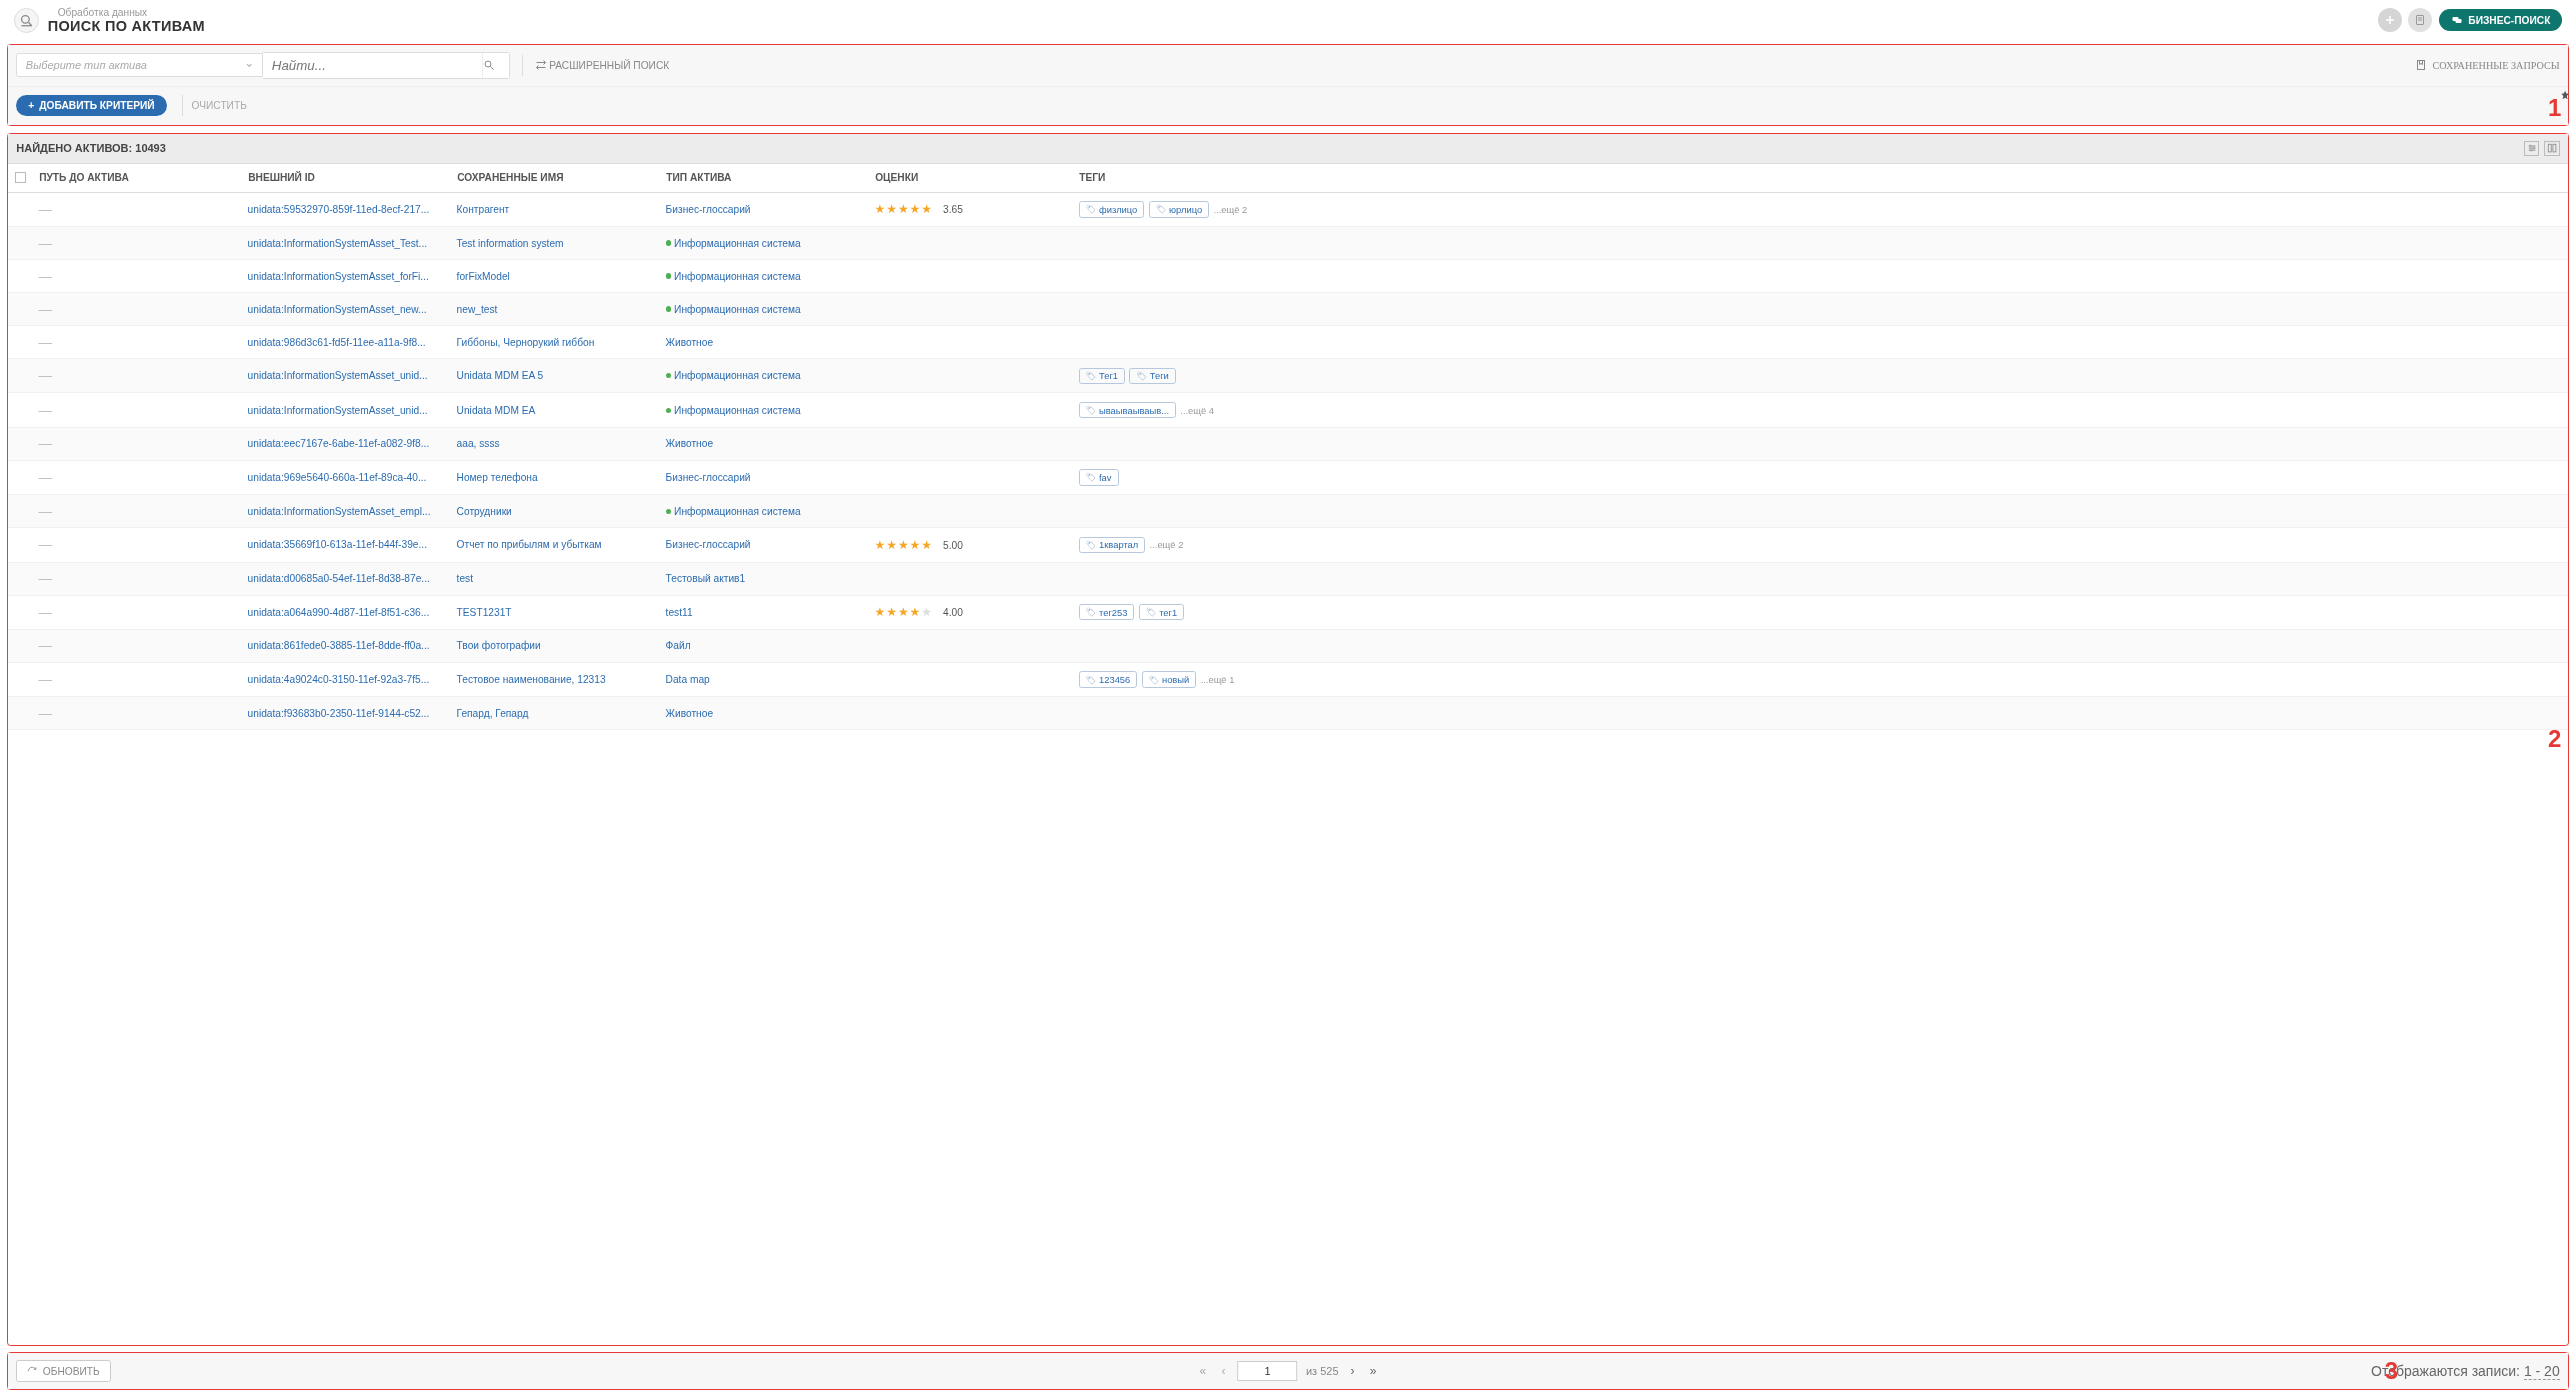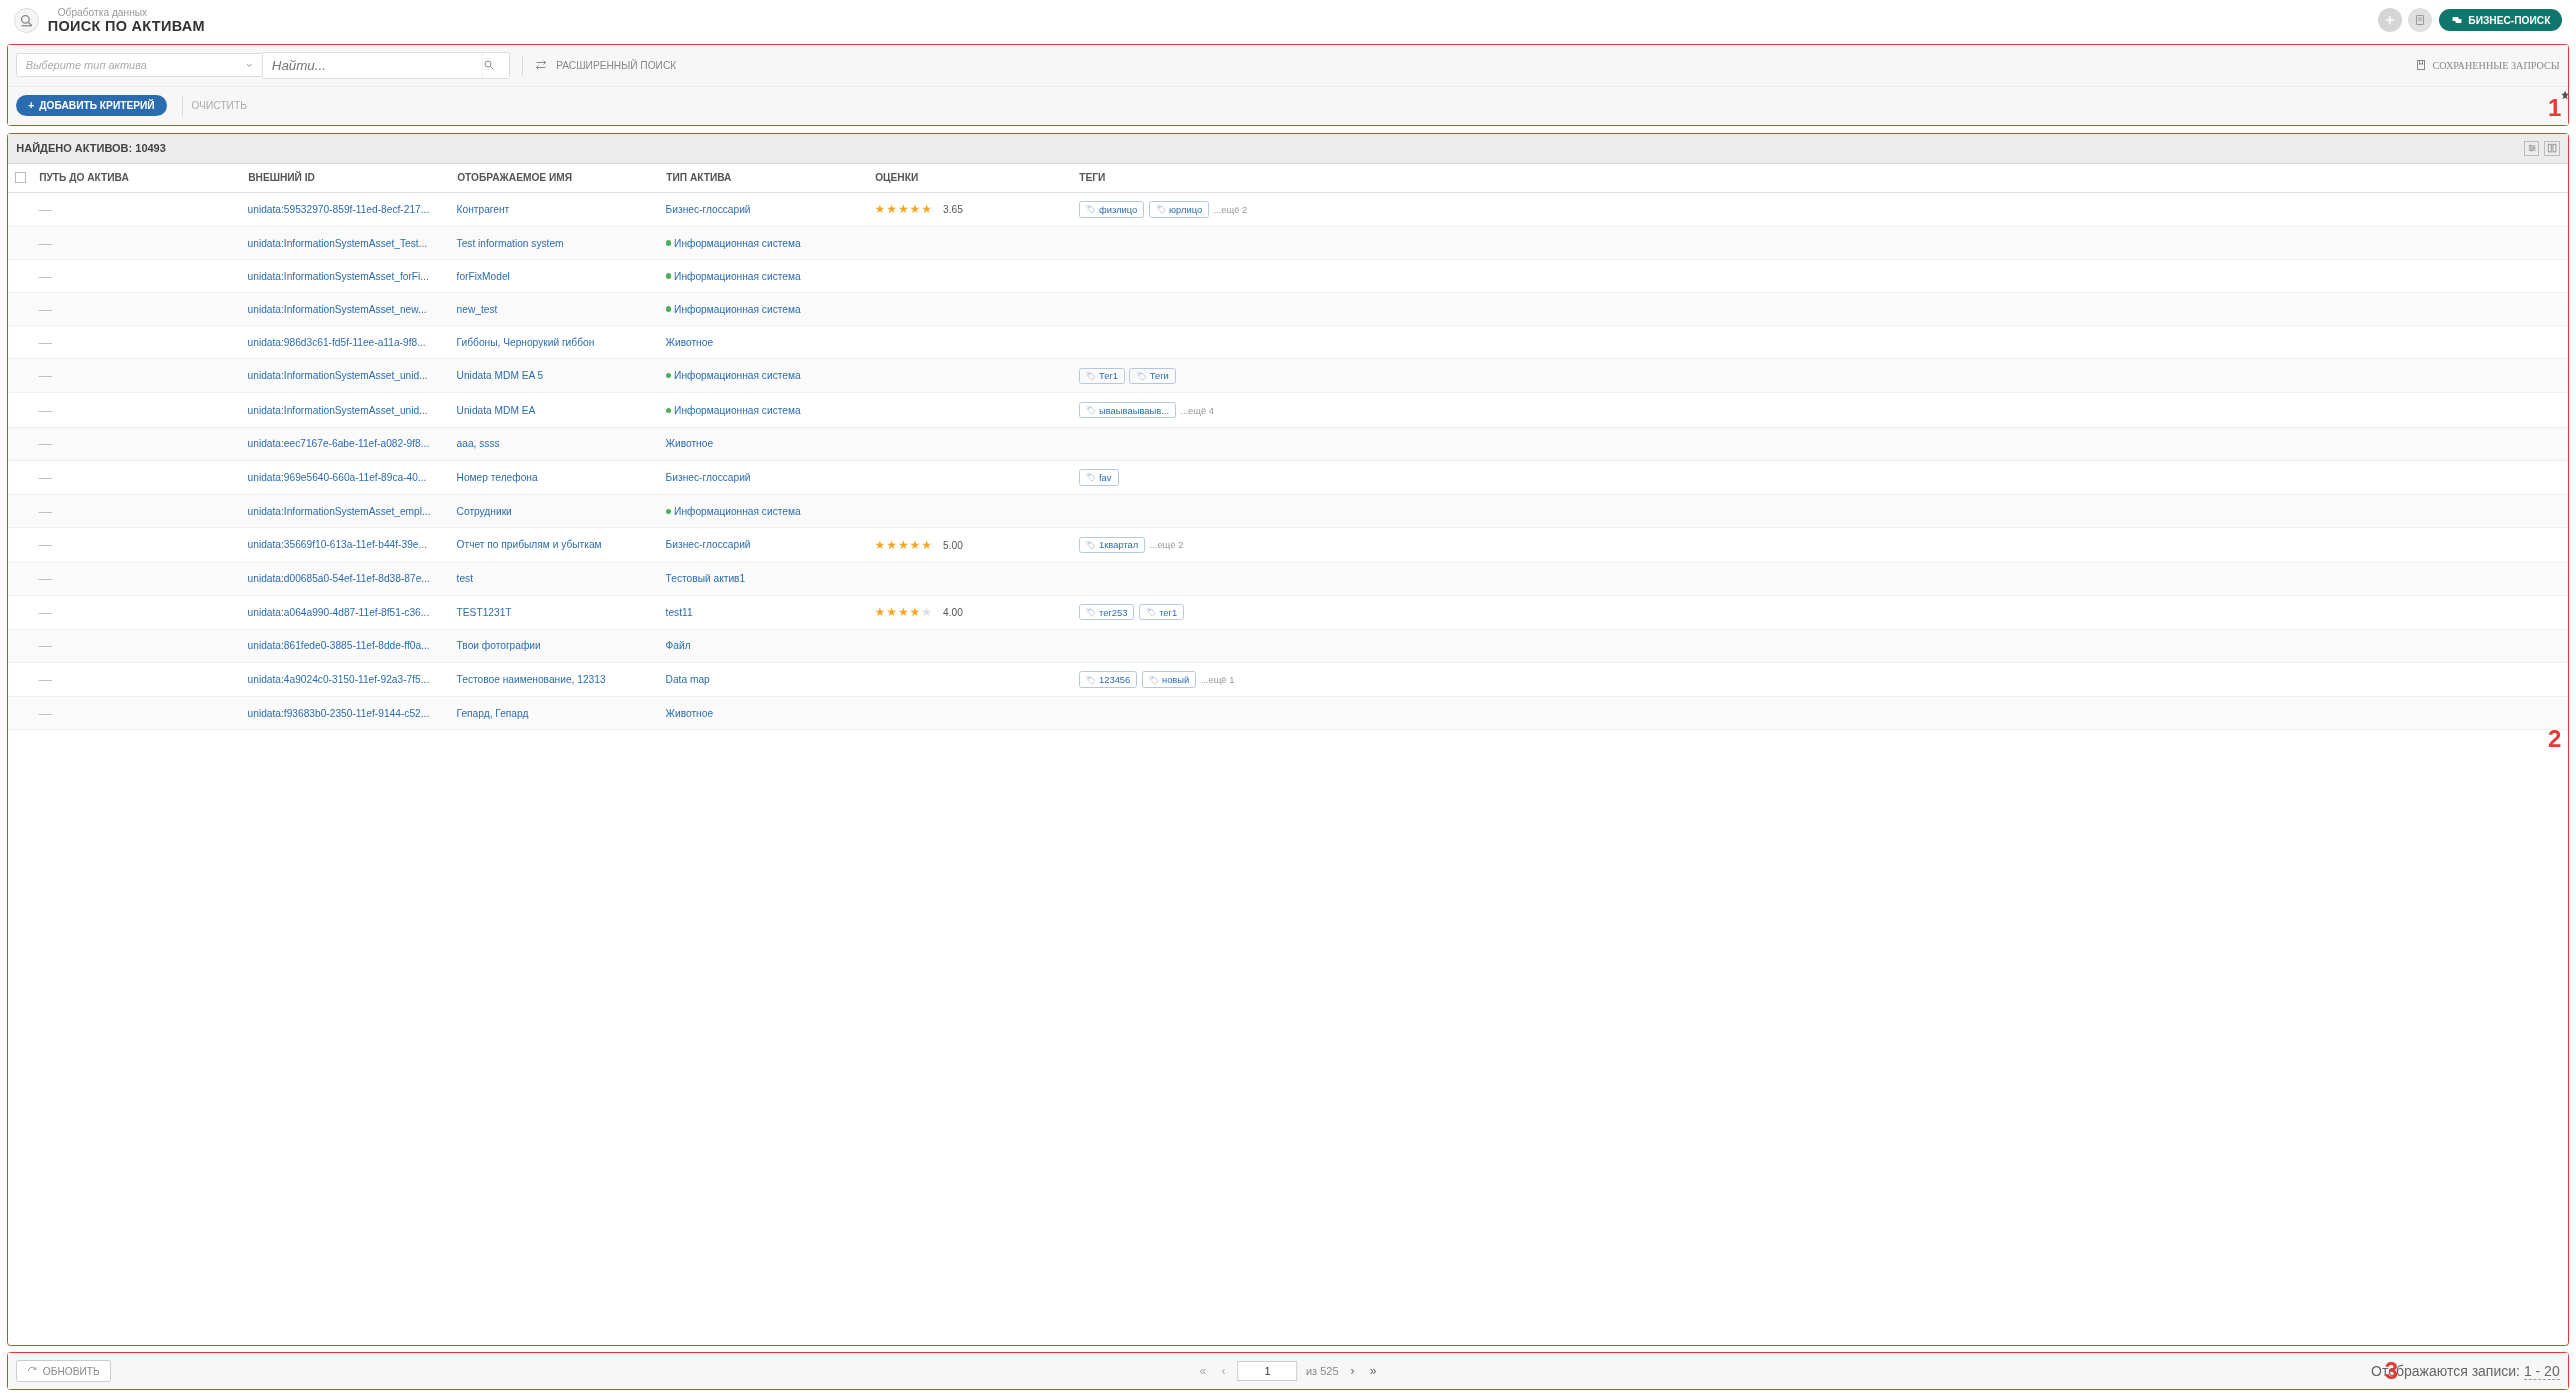--- a/index.html
+++ b/index.html
@@ -20,21 +20,21 @@
 .region-num { position: absolute; right: 6.8px; top: 50%; transform: translateY(-50%); font-size: 24px; font-weight: 800; color: #e53935; z-index: 5; }
 .region-num.top { top: auto; bottom: 3.4px; transform: none; }
 .region-num.mid { top: 50%; }
 
 .searchbar { display: flex; align-items: center; padding: 6.8px 8.5px; background: #f7f7f7; gap: 0; }
 .select-type { flex: 0 0 247px; display: flex; align-items: center; justify-content: space-between; padding: 5.1px 8.5px; background: #fff; border: 0.9px solid #ddd; border-radius: 2.6px 0 0 2.6px; color: #aaa; font-style: italic; cursor: pointer; }
 .search-input-wrap { flex: 0 0 247px; display: flex; border: 0.9px solid #ddd; border-left: 0; border-radius: 0 2.6px 2.6px 0; background: #fff; }
 .search-input { flex: 1; border: 0; padding: 5.1px 8.5px; font-style: italic; color: #aaa; outline: none; }
 .search-btn { width: 27px; border: 0; border-left: 0.9px solid #eee; background: #fff; cursor: pointer; color: #888; }
 .divider-v { width: 0.9px; height: 20.4px; background: #ddd; margin: 0 12px; }
-.adv-search { display: flex; align-items: center; gap: 9px; color: #888; font-size: 10.2px; cursor: pointer; }
+.adv-search { display: flex; align-items: center; gap: 2px; color: #888; font-size: 10.2px; cursor: pointer; }
 .spacer { flex: 1; }
 .saved-queries { display: flex; align-items: center; gap: 5.1px; color: #888; font-size: 10.2px; cursor: pointer; font-family: Liberation Serif, serif; }
 
 .criteria-bar { display: flex; align-items: center; padding: 8.5px 8.5px; background: #f7f7f7; border-top: 0.9px solid #eee; gap: 12px; position: relative; }
 .add-criteria-btn { background: #2b6cb0; color: #fff; border-radius: 13.6px; padding: 5.1px 12px; font-size: 10.2px; font-weight: 600; display: flex; align-items: center; gap: 5.1px; cursor: pointer; }
 .clear-btn { color: #aaa; font-size: 10.2px; padding: 5.1px 8.5px; border-left: 0.9px solid #ddd; margin-left: 3.4px; cursor: pointer; }
 .pin-icon { position: absolute; right: -1.7px; top: 3.4px; color: #666; font-size: 11px; }
 
 .results-header { display: flex; align-items: center; justify-content: space-between; padding: 6.8px 8.5px; background: #ececec; border-bottom: 0.9px solid #ddd; }
 .results-count { font-size: 11px; font-weight: 700; color: #444; }
@@ -202,21 +202,21 @@
       </div>
     </div>
 
     <div class="table">
       <div class="thead">
         <div class="th col-chk">
             <div class="chk"></div>
           </div>
         <div class="th col-path">ПУТЬ ДО АКТИВА</div>
         <div class="th col-extid">ВНЕШНИЙ ID</div>
-        <div class="th col-name">ОТОБРАЖАЕМОЕ ИМЯ</div>
+        <div class="th col-name">СОХРАНЕННЫЕ ИМЯ</div>
         <div class="th col-type">ТИП АКТИВА</div>
         <div class="th col-rating">ОЦЕНКИ</div>
         <div class="th col-tags">ТЕГИ</div>
       </div>
       <div class="tbody" id="tbody">
           <div class="row">
             <div class="td col-chk"></div>
             <div class="td col-path path-dash">—</div>
             <div class="td col-extid">unidata:59532970-859f-11ed-8ecf-217...</div>
             <div class="td col-name">Контрагент</div>

